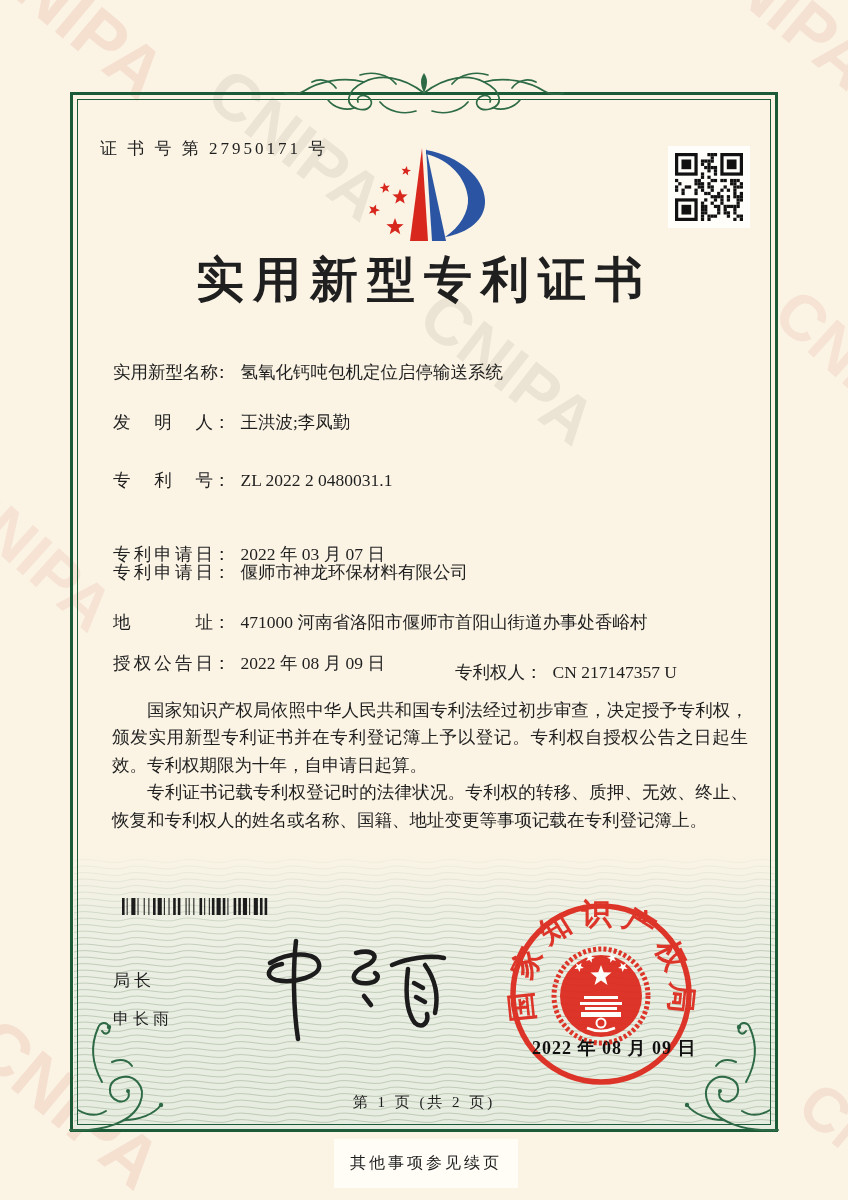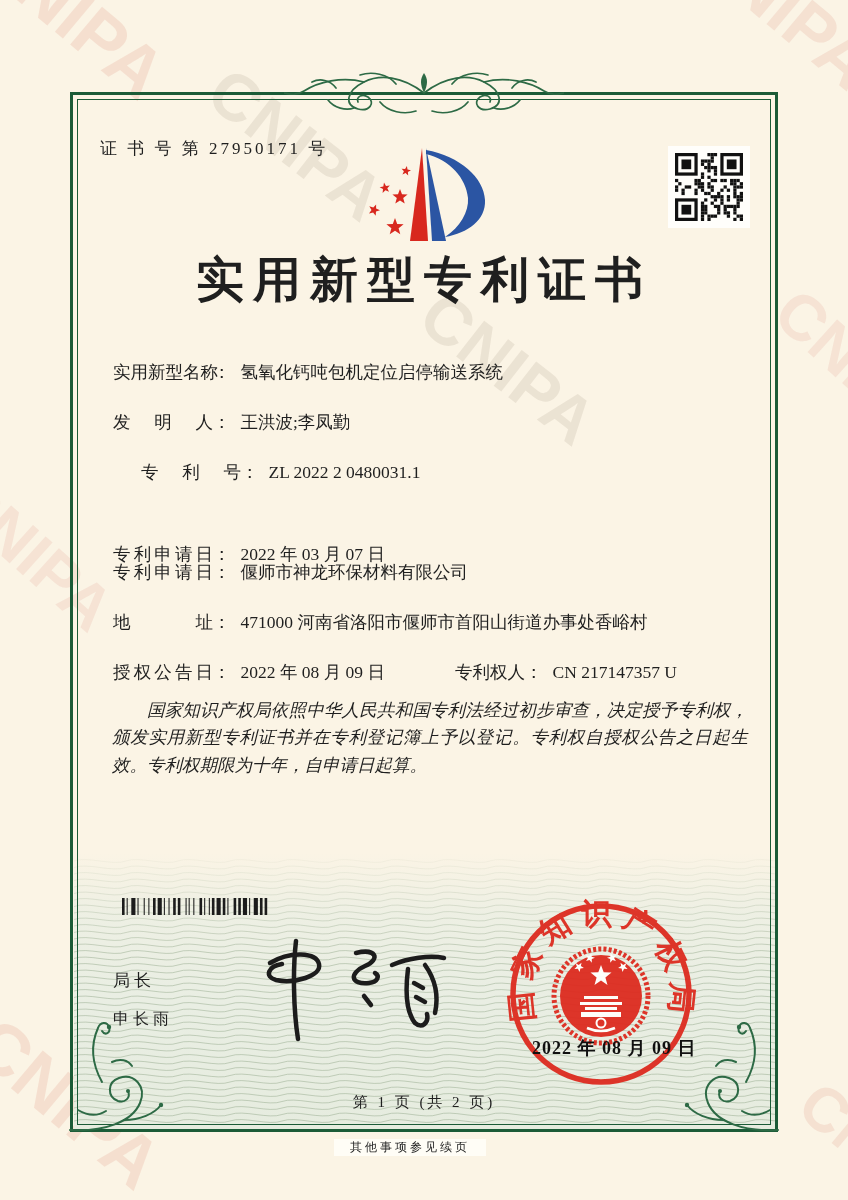--- a/index.html
+++ b/index.html
@@ -20,32 +20,32 @@
   .qr{position:absolute;left:668px;top:146px;background:#fffefb;padding:7px;line-height:0;}
   .title{position:absolute;left:0;top:248px;width:848px;text-align:center;
          font-size:48px;font-weight:bold;letter-spacing:9px;}
   .fields{position:absolute;left:113px;top:360px;font-size:17.5px;}
   .frow{position:absolute;left:0;white-space:nowrap;}
   .flabel{display:inline-block;width:100px;text-align:justify;text-align-last:justify;}
   .colon{display:inline-block;margin-right:10px;}
   .frow2{position:absolute;white-space:nowrap;}
   .paras{position:absolute;left:112px;top:697px;width:636px;font-size:17.5px;
          line-height:1.57;text-align:justify;}
-  .paras p{margin:0;text-indent:2em;font-style:italic;}
+  .paras p{margin:0;text-indent:2em;}
   .barcode{position:absolute;left:122px;top:898px;line-height:0;}
   .signer-title{position:absolute;left:113px;top:969px;font-size:17px;letter-spacing:4px;}
   .signer-name{position:absolute;left:113px;top:1009px;font-size:16px;letter-spacing:4px;}
   .sig{position:absolute;left:238px;top:933px;}
   .seal{position:absolute;left:505px;top:898px;mix-blend-mode:multiply;opacity:.95;}
   .seal-date{position:absolute;left:532px;top:1036px;font-size:18px;font-weight:bold;
              letter-spacing:1px;color:#101010;}
   .pageinfo{position:absolute;left:0;top:1093px;width:848px;text-align:center;
             font-size:15px;letter-spacing:3px;}
   .footnote{position:absolute;left:334px;top:1139px;background:#fffdf6;
-            padding:0 16px;font-size:12px;letter-spacing:3px;}
+            padding:14px 16px;font-size:16px;letter-spacing:3px;}
 </style>
 </head>
 <body>
 
 <div class="page">
 
   <div class="wm" style="left:-38px;top:-28px;font-size:72px;color:rgba(240,205,190,.55);transform:rotate(40deg);">CNIPA</div>
   <div class="wm" style="left:676px;top:-34px;font-size:70px;color:rgba(240,205,190,.5);transform:rotate(40deg);">CNIPA</div>
   <div class="wm" style="left:760px;top:330px;font-size:64px;color:rgba(242,210,196,.5);transform:rotate(42deg);">CNIPA</div>
   <div class="wm" style="left:-66px;top:516px;font-size:64px;color:rgba(242,210,196,.5);transform:rotate(42deg);">CNIPA</div>
@@ -280,42 +280,43 @@
 
     <div class="title">实用新型专利证书</div>
 
     <div class="fields">
       <div class="frow" style="top:0;">
         <span class="flabel">实用新型名称</span><span class="colon">：</span><span>氢氧化钙吨包机定位启停输送系统</span>
       </div>
       <div class="frow" style="top:50px;">
         <span class="flabel">发明人</span><span class="colon">：</span><span>王洪波;李凤勤</span>
       </div>
-      <div class="frow" style="top:100px;margin-left:28px;">
+      <div class="frow" style="top:108px;">
         <span class="flabel">专利号</span><span class="colon">：</span><span>ZL 2022 2 0480031.1</span>
       </div>
       <div class="frow" style="top:150px;margin-top:32px;">
         <span class="flabel">专利申请日</span><span class="colon">：</span><span>2022 年 03 月 07 日</span>
       </div>
       <div class="frow" style="top:200px;">
         <span class="flabel">专利申请日</span><span class="colon">：</span><span>偃师市神龙环保材料有限公司</span>
       </div>
       <div class="frow" style="top:250px;">
         <span class="flabel">地址</span><span class="colon">：</span><span>471000  河南省洛阳市偃师市首阳山街道办事处香峪村</span>
       </div>
-      <div class="frow" style="top:300px;">
+      <div class="frow" style="top:291px;">
         <span class="flabel">授权公告日</span><span class="colon">：</span><span>2022 年 08 月 09 日</span>
       </div>
       <div class="frow2" style="left:342px;top:300px;">
         <span>专利权人</span><span class="colon">：</span><span>CN 217147357 U</span>
       </div>
     </div>
 
     <div class="paras">
       <p>国家知识产权局依照中华人民共和国专利法经过初步审查，决定授予专利权，颁发实用新型专利证书并在专利登记簿上予以登记。专利权自授权公告之日起生效。专利权期限为十年，自申请日起算。</p>
+      <p>专利证书记载专利权登记时的法律状况。专利权的转移、质押、无效、终止、恢复和专利权人的姓名或名称、国籍、地址变更等事项记载在专利登记簿上。</p>
     </div>
 
     <div class="barcode">
       <svg id="barsvg" width="216" height="17">
           <rect x="0" y="0" width="2.6" height="17" fill="#1c1c1c"></rect>
           <rect x="4.65" y="0" width="1.05" height="17" fill="#1c1c1c"></rect>
           <rect x="9.3" y="0" width="4.15" height="17" fill="#1c1c1c"></rect>
           <rect x="15.500000000000002" y="0" width="1.05" height="17" fill="#1c1c1c"></rect>
           <rect x="21.700000000000003" y="0" width="1.05" height="17" fill="#1c1c1c"></rect>
           <rect x="26.350000000000005" y="0" width="1.05" height="17" fill="#1c1c1c"></rect>

